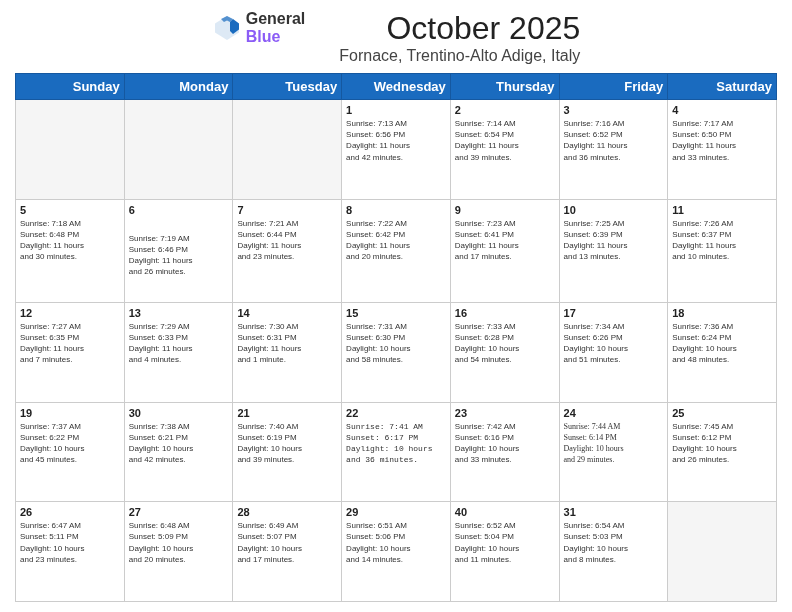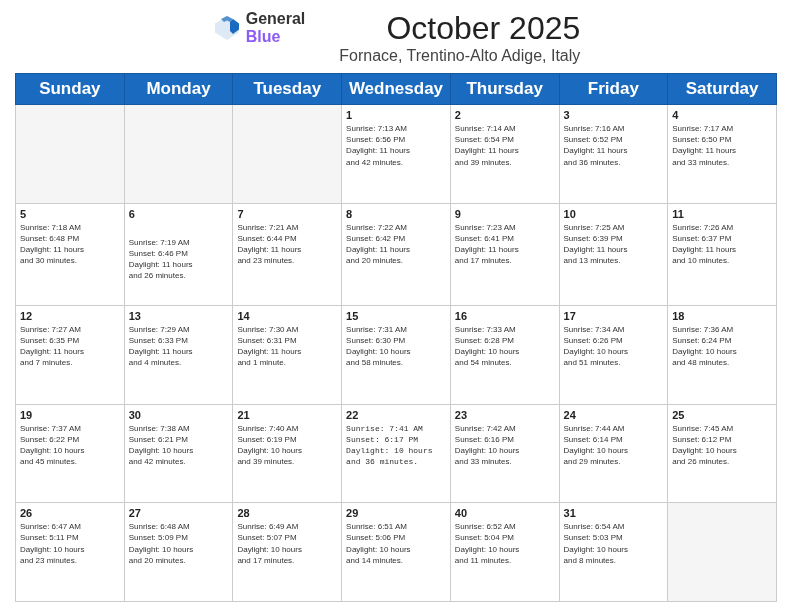--- a/index.html
+++ b/index.html
@@ -62,24 +62,24 @@
     }
     .calendar {
       flex: 1;
       border-collapse: collapse;
       width: 100%;
       table-layout: fixed;
     }
     .calendar th {
       background: #1a6bbf;
       color: #fff;
-      font-size: 17px;
+      font-size: 13px;
       font-weight: bold;
       padding: 5px 4px;
-      text-align: center;
+      text-align: right;
       border: 1px solid #1558a0;
     }
     .calendar td {
       border: 1px solid #ccc;
       vertical-align: top;
       padding: 4px 4px;
       font-size: 8.5px;
       color: #333;
       background: #fff;
       height: 80px;
@@ -301,21 +301,21 @@
           </td>
           <td>
             <span class="day-number">23</span>
             <div class="day-info" style="white-space: pre-line;">Sunrise: 7:42 AM
 Sunset: 6:16 PM
 Daylight: 10 hours
 and 33 minutes.</div>
           </td>
           <td>
             <span class="day-number">24</span>
-            <div class="day-info" style="white-space: pre-line;">Sunrise: 7:44 AM
+            <div class="day-info" style="white-space: pre-line; font-family: Liberation Serif, serif;">Sunrise: 7:44 AM
 Sunset: 6:14 PM
 Daylight: 10 hours
 and 29 minutes.</div>
           </td>
           <td>
             <span class="day-number">25</span>
             <div class="day-info" style="white-space: pre-line;">Sunrise: 7:45 AM
 Sunset: 6:12 PM
 Daylight: 10 hours
 and 26 minutes.</div>

